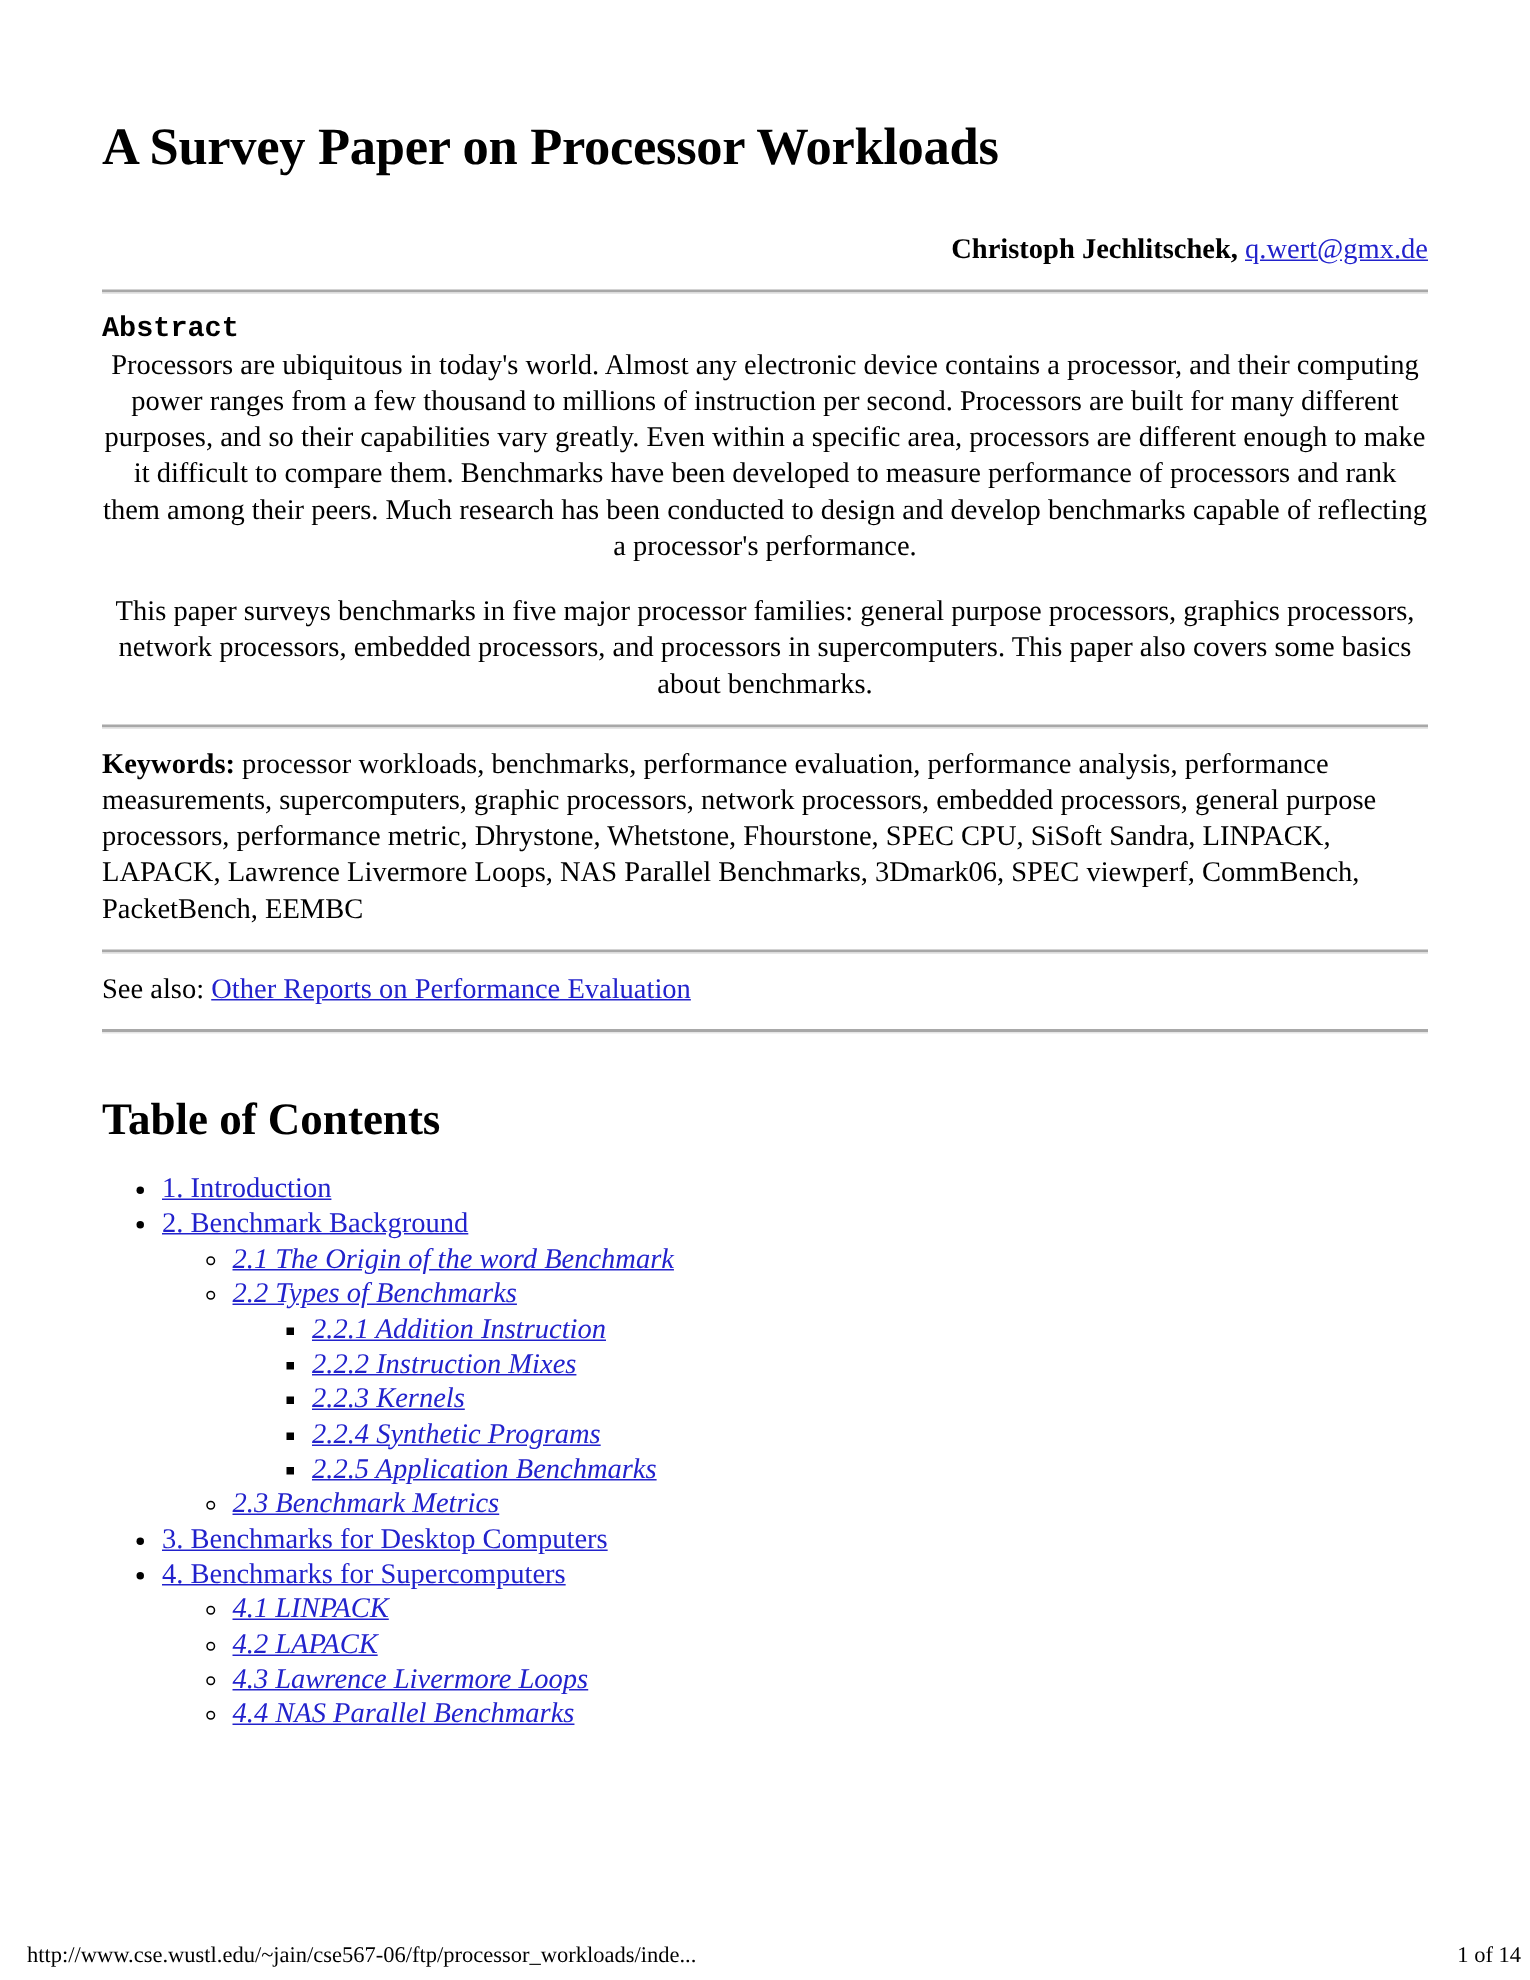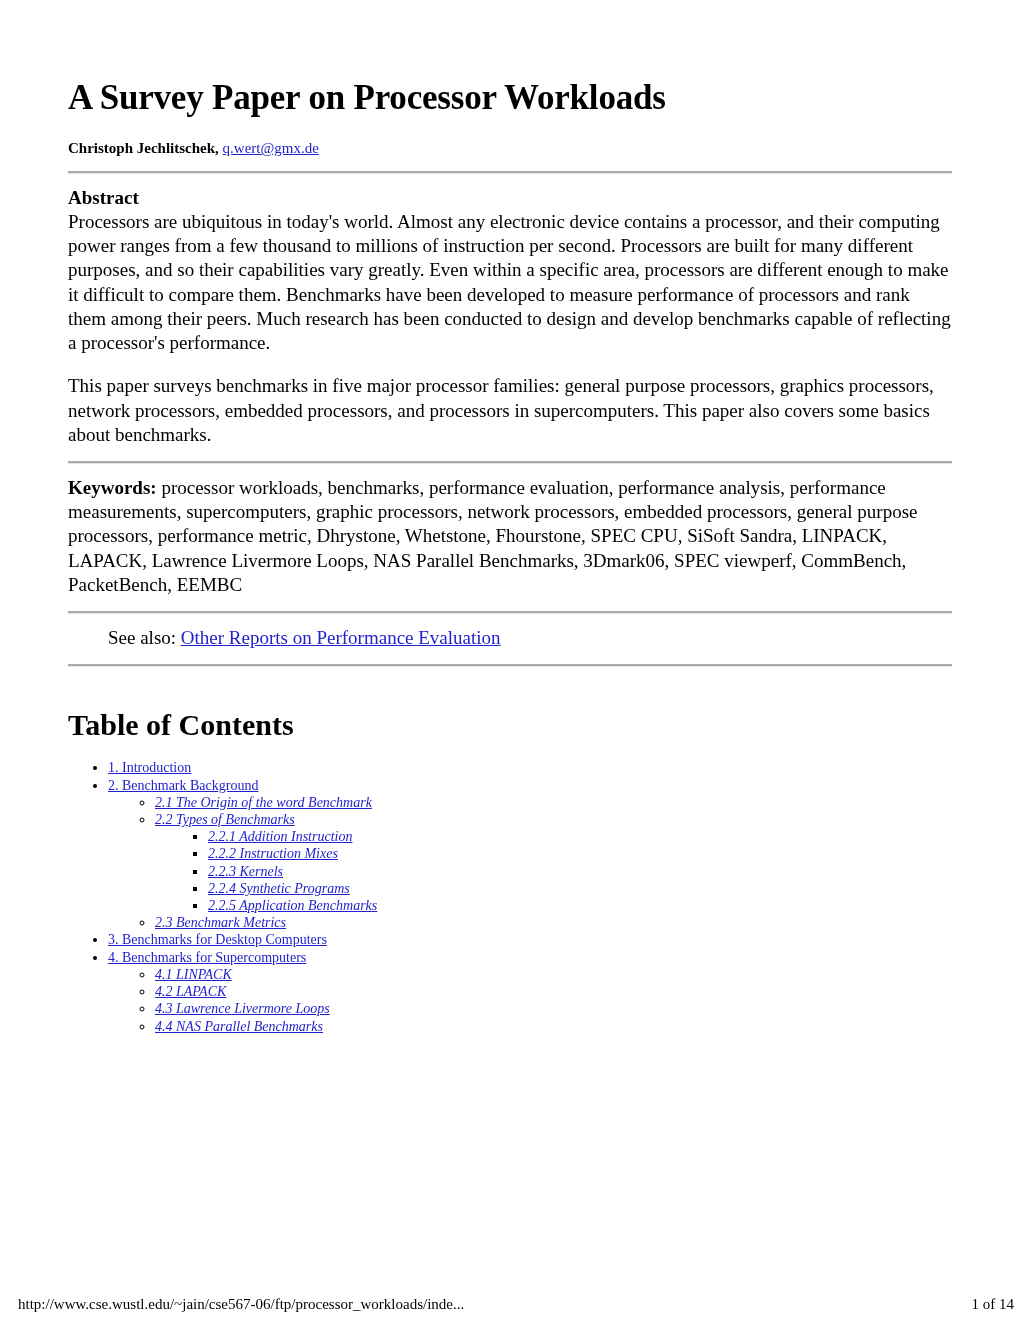--- a/index.html
+++ b/index.html
@@ -29,76 +29,77 @@
     width: 884px;
   }
   h1.doc-title {
     font-size: 35px;
     font-weight: bold;
     margin: 0 0 0 0;
     line-height: 1.15;
     letter-spacing: -0.2px;
   }
   .author-line {
-    font-size: 15px;
-    font-weight: bold;
-    margin: 21px 0 0 0;
+    font-size: 19px;
+    font-weight: bold;
+    margin: 38px 0 0 0;
     line-height: 1.2;
+    text-align: right;
   }
   a.link {
     color: #2222cc;
     text-decoration: underline;
     font-weight: normal;
   }
   hr.rule {
     border: 0;
     border-top: 2px solid #a8a8a8;
     border-bottom: 1px solid #e6e6e6;
     height: 0;
     margin: 14px 0 12px 0;
     background: transparent;
   }
   .section-label {
     font-size: 19px;
     font-weight: bold;
     line-height: 1.25;
     margin: 0;
+    font-family: Liberation Mono, monospace;
   }
   p.body-text {
     font-size: 19px;
     line-height: 1.275;
     margin: 0;
-    text-align: left;
+    text-align: center;
   }
   p.body-text + p.body-text {
     margin-top: 19px;
   }
   .keywords-block {
     font-size: 19px;
     line-height: 1.275;
   }
   .keywords-block b {
     font-weight: bold;
   }
   .seealso {
     font-size: 19px;
     line-height: 1.275;
-    margin-left: 40px;
   }
   h2.toc-title {
     font-size: 30px;
     font-weight: bold;
     margin: 40px 0 0 0;
     line-height: 1.2;
   }
   ul.toc {
     list-style-type: disc;
     margin: 16px 0 0 0;
     padding-left: 40px;
-    font-size: 14px;
+    font-size: 19px;
   }
   ul.toc ul {
     list-style-type: circle;
     margin: 0;
     padding-left: 47px;
     font-style: italic;
   }
   ul.toc ul ul {
     list-style-type: square;
     margin: 0;

